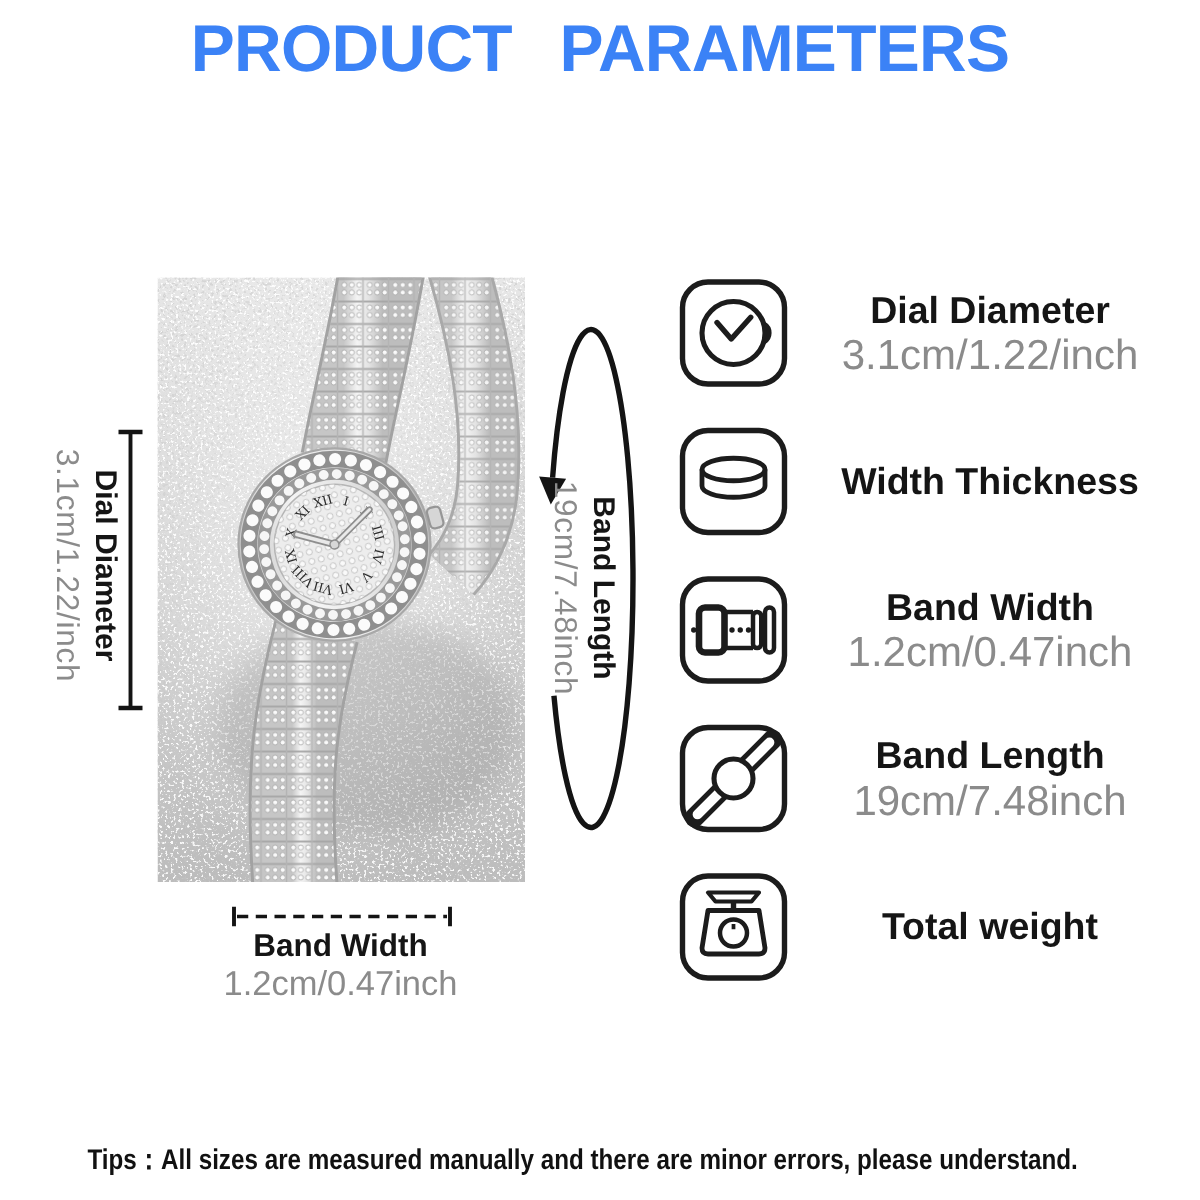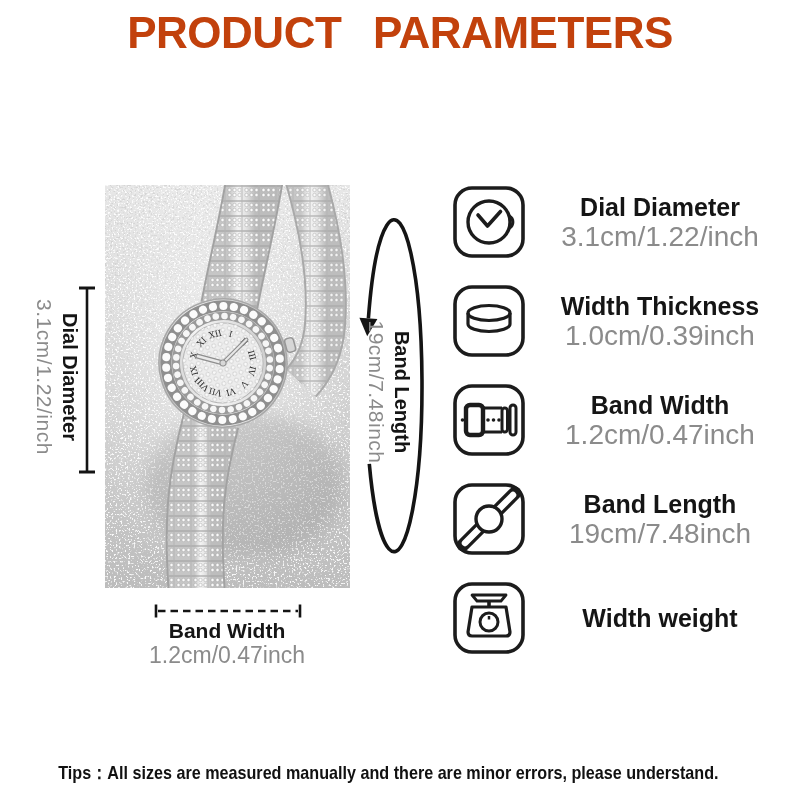--- a/index.html
+++ b/index.html
@@ -5,21 +5,21 @@
   html,body{margin:0;padding:0;}
   body{
     width:800px;height:800px;position:relative;overflow:hidden;
     background:#ffffff;
     font-family:"Liberation Sans", sans-serif;
     color:#161616;
   }
   .title{
     position:absolute;top:8px;left:0;width:800px;text-align:center;
     font-size:44px;font-weight:700;letter-spacing:-0.5px;word-spacing:20px;
-    color:#c2410c;
+    color:#3b82f6;
   }
   
   .photo{position:absolute;left:105px;top:185px;width:245px;height:403px;}
   .photo svg{display:block;}
   
   .ibeam{position:absolute;left:78px;top:286px;}
   .vtext{
     position:absolute;text-align:center;transform:rotate(90deg);
     width:240px;line-height:26px;white-space:nowrap;
   }
@@ -200,21 +200,20 @@
   </div>
 
   <div class="prow">
     <svg class="picon" viewBox="0 0 74 74">
       <rect x="3" y="3" width="68" height="68" rx="17" class="ic" stroke-width="3.6"></rect>
       <ellipse cx="37" cy="29" rx="21" ry="7.5" class="ic" stroke-width="3.2"></ellipse>
       <path d="M16,29 v11 a21,7.5 0 0 0 42,0 v-11" class="ic" stroke-width="3.2"></path>
     </svg>
     <div class="ptext">
       <div class="plabel">Width Thickness</div>
-      <div class="pvalue">1.0cm/0.39inch</div>
     </div>
   </div>
 
   <div class="prow">
     <svg class="picon" viewBox="0 0 74 74">
       <rect x="3" y="3" width="68" height="68" rx="17" class="ic" stroke-width="3.6"></rect>
       <circle cx="10.5" cy="37" r="1.8" fill="#1c1c1c" stroke="none"></circle>
       <rect x="14" y="22" width="17" height="30" rx="4" class="ic" stroke-width="4.4"></rect>
       <path d="M31,25 H50 M31,49 H50" class="ic" stroke-width="3"></path>
       <circle cx="36" cy="37" r="1.8" fill="#1c1c1c" stroke="none"></circle>
@@ -245,21 +244,21 @@
   <div class="prow">
     <svg class="picon" viewBox="0 0 74 74">
       <rect x="3" y="3" width="68" height="68" rx="17" class="ic" stroke-width="3.6"></rect>
       <path d="M20,14 L54,14 L49,20 L25,20 Z" class="ic" stroke-width="2.8" stroke-linejoin="round"></path>
       <line x1="37" y1="20" x2="37" y2="26" class="ic" stroke-width="3.6"></line>
       <path d="M20,26 L54,26 L58,51 Q58,55 54,55 L20,55 Q16,55 16,51 Z" class="ic" stroke-width="3.2" stroke-linejoin="round"></path>
       <circle cx="37" cy="41" r="9" class="ic" stroke-width="3"></circle>
       <line x1="37" y1="35" x2="37" y2="38.5" class="ic" stroke-width="2.5"></line>
     </svg>
     <div class="ptext">
-      <div class="plabel">Width weight</div>
+      <div class="plabel">Total weight</div>
     </div>
   </div>
 
 </div>
 
 <div class="tips">
   <span>Tips：All sizes are measured manually and there are minor errors, please understand.</span>
 </div>
 
 </body></html>

